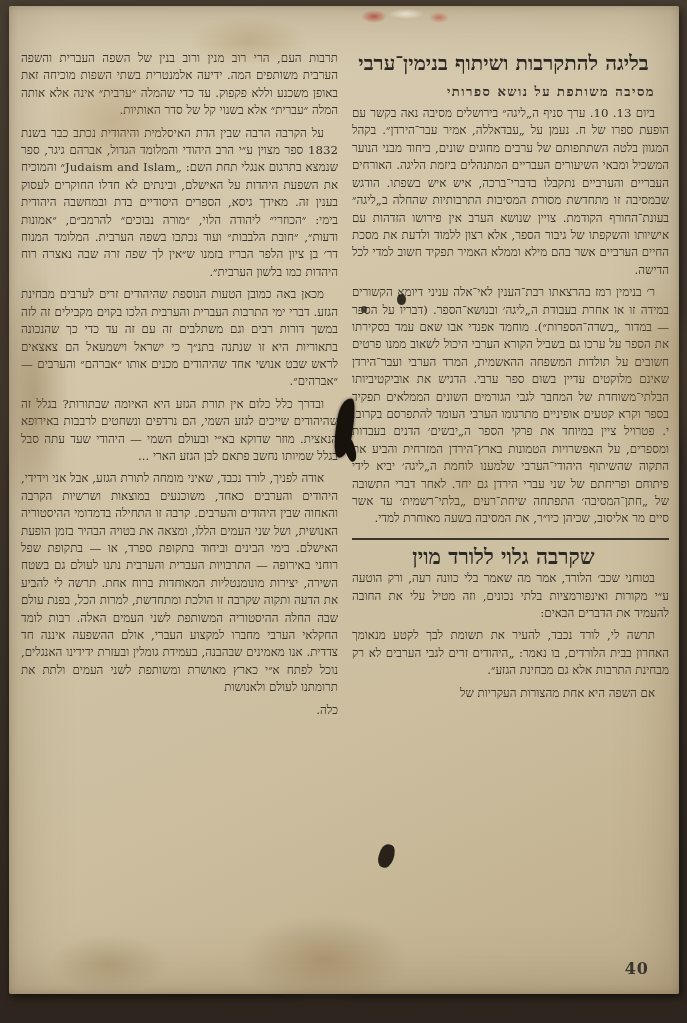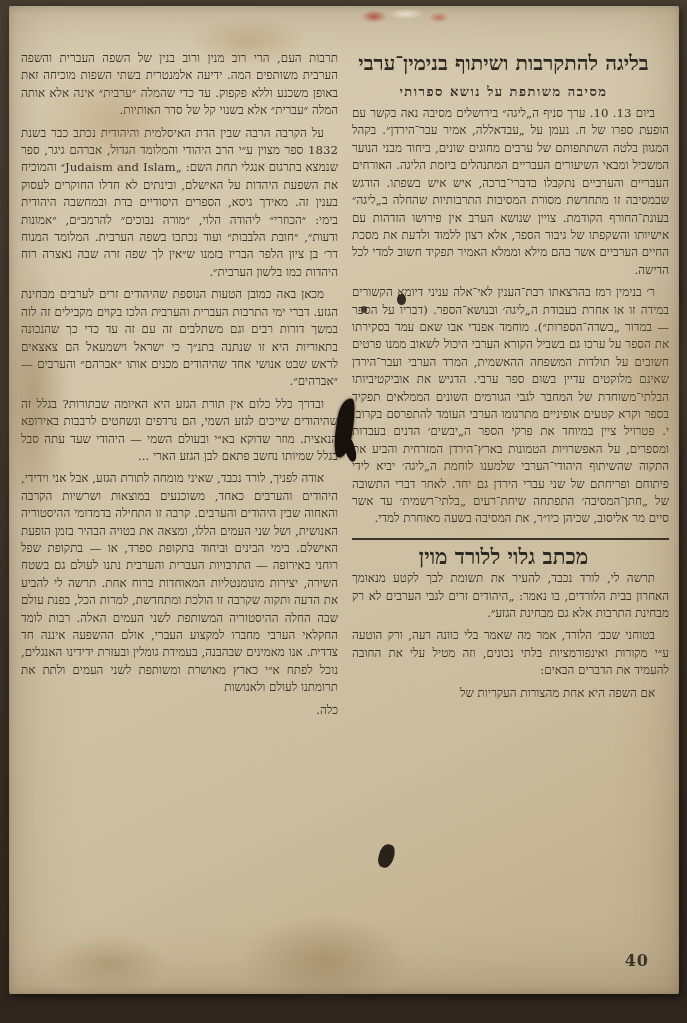--- a/index.html
+++ b/index.html
@@ -19,34 +19,34 @@
     display:flex;flex-direction:row;gap:14px;direction:rtl;
   }
   .col{flex:1 1 0;min-width:0;color:#36312a;font-size:11.8px;line-height:17.4px;text-align:justify;}
   .col p{margin:0 0 5px 0;text-indent:14px;}
   .col p.no-indent{text-indent:0;}
   .headline{
     font-weight:bold;text-align:center;color:#2c2822;
     font-size:20.5px;line-height:1.35;margin:0 0 2px 0;text-indent:0;
   }
   .subhead{
-    font-weight:bold;text-align:center;color:#332e27;
+    font-weight:bold;color:#332e27;
     font-size:13px;letter-spacing:1.5px;margin:2px 0 8px 0;text-indent:0;
   }
   .rule{border:0;border-top:2px solid #3c362c;margin:10px 0 8px 0;}
   .headline2{
     font-weight:bold;text-align:center;color:#2c2822;
     font-size:21px;margin:4px 0 10px 0;text-indent:0;
   }
   .salutation{text-indent:2px;margin-bottom:2px;}
   .sig-line{display:flex;justify-content:space-between;direction:rtl;margin-top:2px;}
   .sig-closing{padding-right:0;}
   .sig-name{padding-left:150px;font-weight:normal;}
   .page-number{
-    position:absolute;right:30px;bottom:24px;
+    position:absolute;right:30px;bottom:16px;
     font-size:16px;font-weight:bold;color:#3a342b;letter-spacing:1px;
   }
   
   .stain{position:absolute;pointer-events:none;border-radius:50%;}
   .s1{left:30px;top:50px;width:150px;height:130px;background:radial-gradient(ellipse at center,rgba(146,112,62,.28),rgba(146,112,62,0) 70%);}
   .s2{left:-10px;top:260px;width:70px;height:260px;background:radial-gradient(ellipse at center,rgba(120,90,48,.30),rgba(120,90,48,0) 70%);}
   .s3{right:-20px;top:270px;width:90px;height:200px;background:radial-gradient(ellipse at center,rgba(150,116,64,.25),rgba(150,116,64,0) 70%);}
   .s4{left:230px;bottom:-10px;width:170px;height:90px;background:radial-gradient(ellipse at center,rgba(124,94,50,.35),rgba(124,94,50,0) 70%);}
   .s5{left:40px;bottom:0px;width:120px;height:60px;background:radial-gradient(ellipse at center,rgba(124,94,50,.28),rgba(124,94,50,0) 70%);}
   .s6{left:180px;top:10px;width:120px;height:50px;background:radial-gradient(ellipse at center,rgba(150,120,70,.30),rgba(150,120,70,0) 70%);}
@@ -68,23 +68,23 @@
 <div class="paper">
 
   <div class="content">
 
     <div class="col">
       <p class="headline">בליגה להתקרבות ושיתוף בנימין־ערבי</p>
       <p class="subhead">מסיבה משותפת על נושא ספרותי</p>
       <p>ביום 13. 10. ערך סניף ה„ליגה״ בירושלים מסיבה נאה בקשר עם הופעת ספרו של ח. נעמן על „עבדאללה, אמיר עבר־הירדן״. בקהל המגוון בלטה השתתפותם של ערבים מחוגים שונים, ביחוד מבני הנוער המשכיל ומבאי השיעורים העבריים המתנהלים ביזמת הליגה. האורחים העבריים והערביים נתקבלו בדברי־ברכה, איש איש בשפתו. הודגש שבמסיבה זו מתחדשת מסורת המסיבות התרבותיות שהחלה ב„ליגה״ בעונת־החורף הקודמת. צויין שנושא הערב אין פירושו הזדהות עם אישיותו והשקפתו של גיבור הספר, אלא רצון ללמוד ולדעת את מסכת החיים הערביים אשר בהם מילא וממלא האמיר תפקיד חשוב למדי לכל הדישה.</p>
       <p>ר׳ בנימין רמז בהרצאתו רבת־הענין לאי־אלה עניני דיומא הקשורים במידה זו או אחרת בעבודת ה„ליגה׳ ובנושא־הספר. (דבריו על הספר — במדור „בשדה־הספרות״). מוחמד אפנדי אבו שאם עמד בסקירתו את הספר על ערכו גם בשביל הקורא הערבי היכול לשאוב ממנו פרטים חשובים על תולדות המשפחה ההאשמית, המרד הערבי ועבר־הירדן שאינם מלוקטים עדיין בשום ספר ערבי. הדגיש את אוביקטיביותו הבלתי־משוחדת של המחבר לגבי הגורמים השונים הממלאים תפקיד בספר וקרא קטעים אופיניים מתרגומו הערבי העומד להתפרסם בקרוב. י. פטרויל ציין במיוחד את פרקי הספר ה„יבשים׳ הדנים בעבדות ומספרים, על האפשרויות הטמונות בארץ־הירדן המזרחית והביע את התקוה שהשיתוף היהודי־הערבי שלמענו לוחמת ה„ליגה׳ יביא לידי פיתוחם ופריחתם של שני עברי הירדן גם יחד. לאחר דברי התשובה של „חתן־המסיבה׳ התפתחה שיחת־רעים „בלתי־רשמית׳ עד אשר סיים מר אליסוב, שכיהן כיו״ר, את המסיבה בשעה מאוחרת למדי.</p>
       <hr class="rule">
-      <p class="headline2">מכתב גלוי ללורד מוין</p>
+      <p class="headline2">שקרבה גלוי ללורד מוין</p>
+      <p>בטוחני שכב׳ הלורד, אמר מה שאמר בלי כוונה רעה, ורק הוטעה ע״י מקורות ואינפורמציות בלתי נכונים, וזה מטיל עלי את החובה להעמיד את הדברים הבאים:</p>
       <p>תרשה לי, לורד נכבד, להעיר את תשומת לבך לקטע מנאומך האחרון בבית הלורדים, בו נאמר: „היהודים זרים לגבי הערבים לא רק מבחינת התרבות אלא גם מבחינת הגזע״.</p>
-      <p>בטוחני שכב׳ הלורד, אמר מה שאמר בלי כוונה רעה, ורק הוטעה ע״י מקורות ואינפורמציות בלתי נכונים, וזה מטיל עלי את החובה להעמיד את הדברים הבאים:</p>
       <p>אם השפה היא אחת מהצורות העקריות של</p>
     </div>
 
     <div class="col">
       <p class="no-indent">תרבות העם, הרי רוב מנין ורוב בנין של השפה העברית והשפה הערבית משותפים המה. ידיעה אלמנטרית בשתי השפות מוכיחה זאת באופן משכנע וללא פקפוק. עד כדי שהמלה ״ערבית״ אינה אלא אותה המלה ״עברית״ אלא בשנוי קל של סדר האותיות.</p>
       <p>על הקרבה הרבה שבין הדת האיסלמית והיהודית נכתב כבר בשנת 1832 ספר מצוין ע״י הרב היהודי והמלומד הגדול, אברהם גיגר, ספר שנמצא בתרגום אנגלי תחת השם: „Judaism and Islam״ והמוכיח את השפעת היהדות על האישלם, ובינתים לא חדלו החוקרים לעסוק בענין זה. מאידך גיסא, הספרים היסודיים בדת ובמחשבה היהודית בימי: ״הכוזרי״ ליהודה הלוי, ״מורה נבוכים״ להרמב״ם, ״אמונות ודעות״, ״חובת הלבבות״ ועוד נכתבו בשפה הערבית. המלומד המנוח דר׳ בן ציון הלפר הבריז בזמנו ש״אין לך שפה זרה שבה נאצרה רוח היהדות כמו בלשון הערבית״.</p>
       <p>מכאן באה כמובן הטעות הנוספת שהיהודים זרים לערבים מבחינת הגזע. דברי ימי התרבות העברית והערבית הלכו בקוים מקבילים זה לזה במשך דורות רבים וגם משתלבים זה עם זה עד כדי כך שהנכונה בתאוריות היא זו שנתנה בתנ״ך כי ישראל וישמעאל הם צאצאים לראש שבט אנושי אחד שהיהודים מכנים אותו ״אברהם״ והערבים — ״אברהים״.</p>
       <p>ובדרך כלל כלום אין תורת הגזע היא האיומה שבתורות? בגלל זה שהיהודים שייכים לגזע השמי, הם נרדפים ונשחטים לרבבות באירופא הנאצית. מוזר שדוקא בא״י ובעולם השמי — היהודי שעד עתה סבל בגלל שמיותו נחשב פתאם לבן הגזע הארי ...</p>
       <p>אודה לפניך, לורד נכבד, שאיני מומחה לתורת הגזע, אבל אני וידידי, היהודים והערבים כאחד, משוכנעים במוצאות ושרשיות הקרבה והאחוה שבין היהודים והערבים. קרבה זו התחילה בדמדומי ההיסטוריה האנושית, ושל שני העמים הללו, ומצאה את בטויה הבהיר בזמן הופעת האישלם. בימי הבינים וביחוד בתקופת ספרד, או — בתקופת שפל רוחני באירופה — התרבויות העברית והערבית נתנו לעולם גם בשטח השירה, יצירות מונומנטליות המאוחדות ברוח אחת. תרשה לי להביע את הדעה ותקוה שקרבה זו הולכת ומתחדשת, למרות הכל, בפנת עולם שבה החלה ההיסטוריה המשותפת לשני העמים האלה. רבות לומד החקלאי הערבי מחברו למקצוע העברי, אולם ההשפעה איננה חד צדדית. אנו מאמינים שבהבנה, בעמידת גומלין ובעזרת ידידינו האנגלים, נוכל לפתח א״י כארץ מאושרת ומשותפת לשני העמים ולתת את תרומתנו לעולם ולאנושות</p>
       <div class="sig-line">

